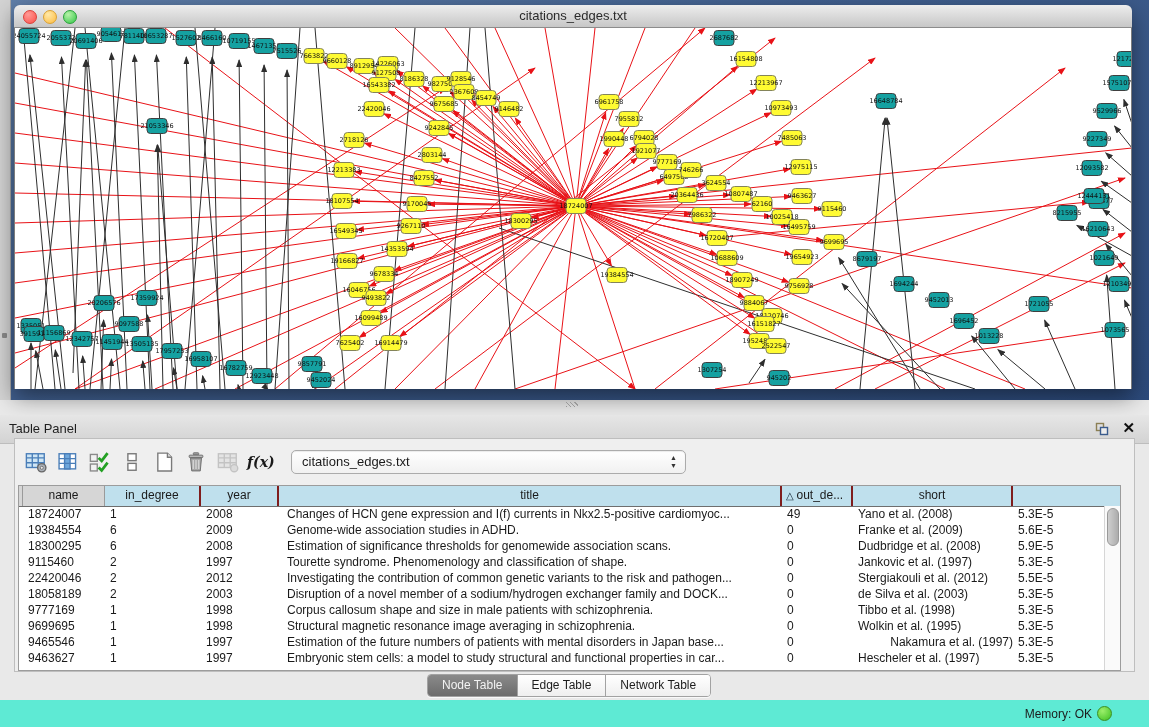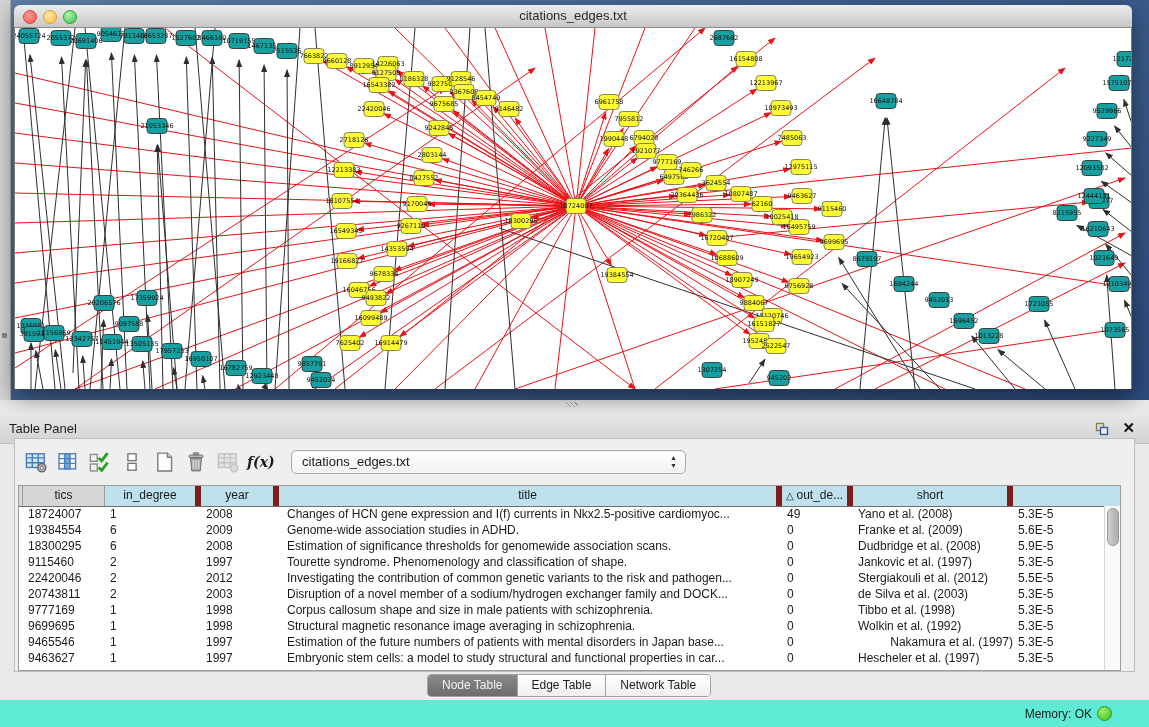--- a/index.html
+++ b/index.html
@@ -37,21 +37,21 @@
   .tbtn svg{display:block;margin:auto;}
   .tbtn.disabled{opacity:.45;}
   .fx{font-family:"DejaVu Serif",serif;font-style:italic;font-weight:bold;font-size:14px;color:#1A1A1A;}
   .combo{position:relative;margin-left:14px;width:393px;height:22px;background:linear-gradient(#FFFFFF,#F1F1F1);
     border:1px solid #ABABAB;border-radius:5px;box-shadow:inset 0 1px 1px rgba(0,0,0,.08);cursor:pointer;}
   .combo .cval{position:absolute;left:10px;top:3px;font-size:13px;color:#1B1B1B;}
   .combo .steppers{position:absolute;right:8px;top:3px;font-size:7px;line-height:8px;color:#333;text-align:center;}
 
   .tableview{position:absolute;left:0px;top:46px;width:1101px;height:184px;background:#FFF;border:1px solid #9C9C9C;margin-left:0;}
   .thead{display:flex;height:20px;background:#BFE0ED;border-bottom:1px solid #6E6E6E;}
-  .hc{box-sizing:border-box;border-right:6px solid #7f1d1d;font-size:12px;color:#1A1A1A;
+  .hc{box-sizing:border-box;border-right:2px solid #7f1d1d;font-size:12px;color:#1A1A1A;
       text-align:center;line-height:19px;overflow:hidden;white-space:nowrap;}
   .hc.gray{background:#D6D6D6;border-right:1px solid #9A9A9A;}
   .hc .sortind{font-size:10px;color:#123;}
   .tbody{position:relative;}
   .trow{display:flex;height:16px;}
   .tc{box-sizing:border-box;font-size:12px;color:#1A1A1A;line-height:15px;overflow:hidden;white-space:nowrap;
       padding-left:5px;}
   .vscroll{position:absolute;right:0;top:20px;bottom:0;width:15px;background:#FAFAFA;border-left:1px solid #D6D6D6;}
   .vthumb{position:absolute;top:2px;left:2px;width:10px;height:36px;border-radius:6px;
       background:linear-gradient(90deg,#CFCFCF,#ACACAC);border:1px solid #999;}
@@ -797,21 +797,21 @@
       </button>
       <div class="combo">
         <span class="cval">citations_edges.txt</span>
         <span class="steppers">▲<br>▼</span>
       </div>
     </div>
 
     <div class="tableview" style="left:3px;">
       <div class="thead" id="thead">
           <div class="hc gray" style="width: 4px;"></div>
-          <div class="hc gray" style="width: 82px;">tics</div>
+          <div class="hc gray" style="width: 82px;">name</div>
           <div class="hc" style="width: 96px;">in_degree</div>
           <div class="hc" style="width: 78px;">year</div>
           <div class="hc" style="width: 503px;">title</div>
           <div class="hc" style="width: 71px; text-align: left; padding-left: 4px;"><span class="sortind">△ </span>out_de...</div>
           <div class="hc" style="width: 160px;">short</div>
           <div class="hc" style="width: 88px; margin-top: 40px;">pagerank</div>
         </div>
       <div class="tbody" id="tbody">
           <div class="trow">
             <div class="tc" style="width: 4px; padding: 0px;"></div>
@@ -858,21 +858,21 @@
             <div class="tc" style="width: 82px;">22420046</div>
             <div class="tc" style="width: 96px;">2</div>
             <div class="tc" style="width: 78px;">2012</div>
             <div class="tc" style="width: 503px; padding-left: 8px;">Investigating the contribution of common genetic variants to the risk and pathogen...</div>
             <div class="tc" style="width: 71px;">0</div>
             <div class="tc" style="width: 160px;">Stergiakouli et al. (2012)</div>
             <div class="tc" style="width: 88px;">5.5E-5</div>
           </div>
           <div class="trow">
             <div class="tc" style="width: 4px; padding: 0px;"></div>
-            <div class="tc" style="width: 82px;">20743811</div>
+            <div class="tc" style="width: 82px;">18058189</div>
             <div class="tc" style="width: 96px;">2</div>
             <div class="tc" style="width: 78px;">2003</div>
             <div class="tc" style="width: 503px; padding-left: 8px;">Disruption of a novel member of a sodium/hydrogen exchanger family and DOCK...</div>
             <div class="tc" style="width: 71px;">0</div>
             <div class="tc" style="width: 160px;">de Silva et al. (2003)</div>
             <div class="tc" style="width: 88px;">5.3E-5</div>
           </div>
           <div class="trow">
             <div class="tc" style="width: 4px; padding: 0px;"></div>
             <div class="tc" style="width: 82px;">9777169</div>
@@ -883,21 +883,21 @@
             <div class="tc" style="width: 160px;">Tibbo et al. (1998)</div>
             <div class="tc" style="width: 88px;">5.3E-5</div>
           </div>
           <div class="trow">
             <div class="tc" style="width: 4px; padding: 0px;"></div>
             <div class="tc" style="width: 82px;">9699695</div>
             <div class="tc" style="width: 96px;">1</div>
             <div class="tc" style="width: 78px;">1998</div>
             <div class="tc" style="width: 503px; padding-left: 8px;">Structural magnetic resonance image averaging in schizophrenia.</div>
             <div class="tc" style="width: 71px;">0</div>
-            <div class="tc" style="width: 160px;">Wolkin et al. (1992)</div>
+            <div class="tc" style="width: 160px;">Wolkin et al. (1995)</div>
             <div class="tc" style="width: 88px;">5.3E-5</div>
           </div>
           <div class="trow">
             <div class="tc" style="width: 4px; padding: 0px;"></div>
             <div class="tc" style="width: 82px;">9465546</div>
             <div class="tc" style="width: 96px;">1</div>
             <div class="tc" style="width: 78px;">1997</div>
             <div class="tc" style="width: 503px; padding-left: 8px;">Estimation of the future numbers of patients with mental disorders in Japan base...</div>
             <div class="tc" style="width: 71px;">0</div>
             <div class="tc" style="width: 160px; text-align: right;">Nakamura et al. (1997)</div>

